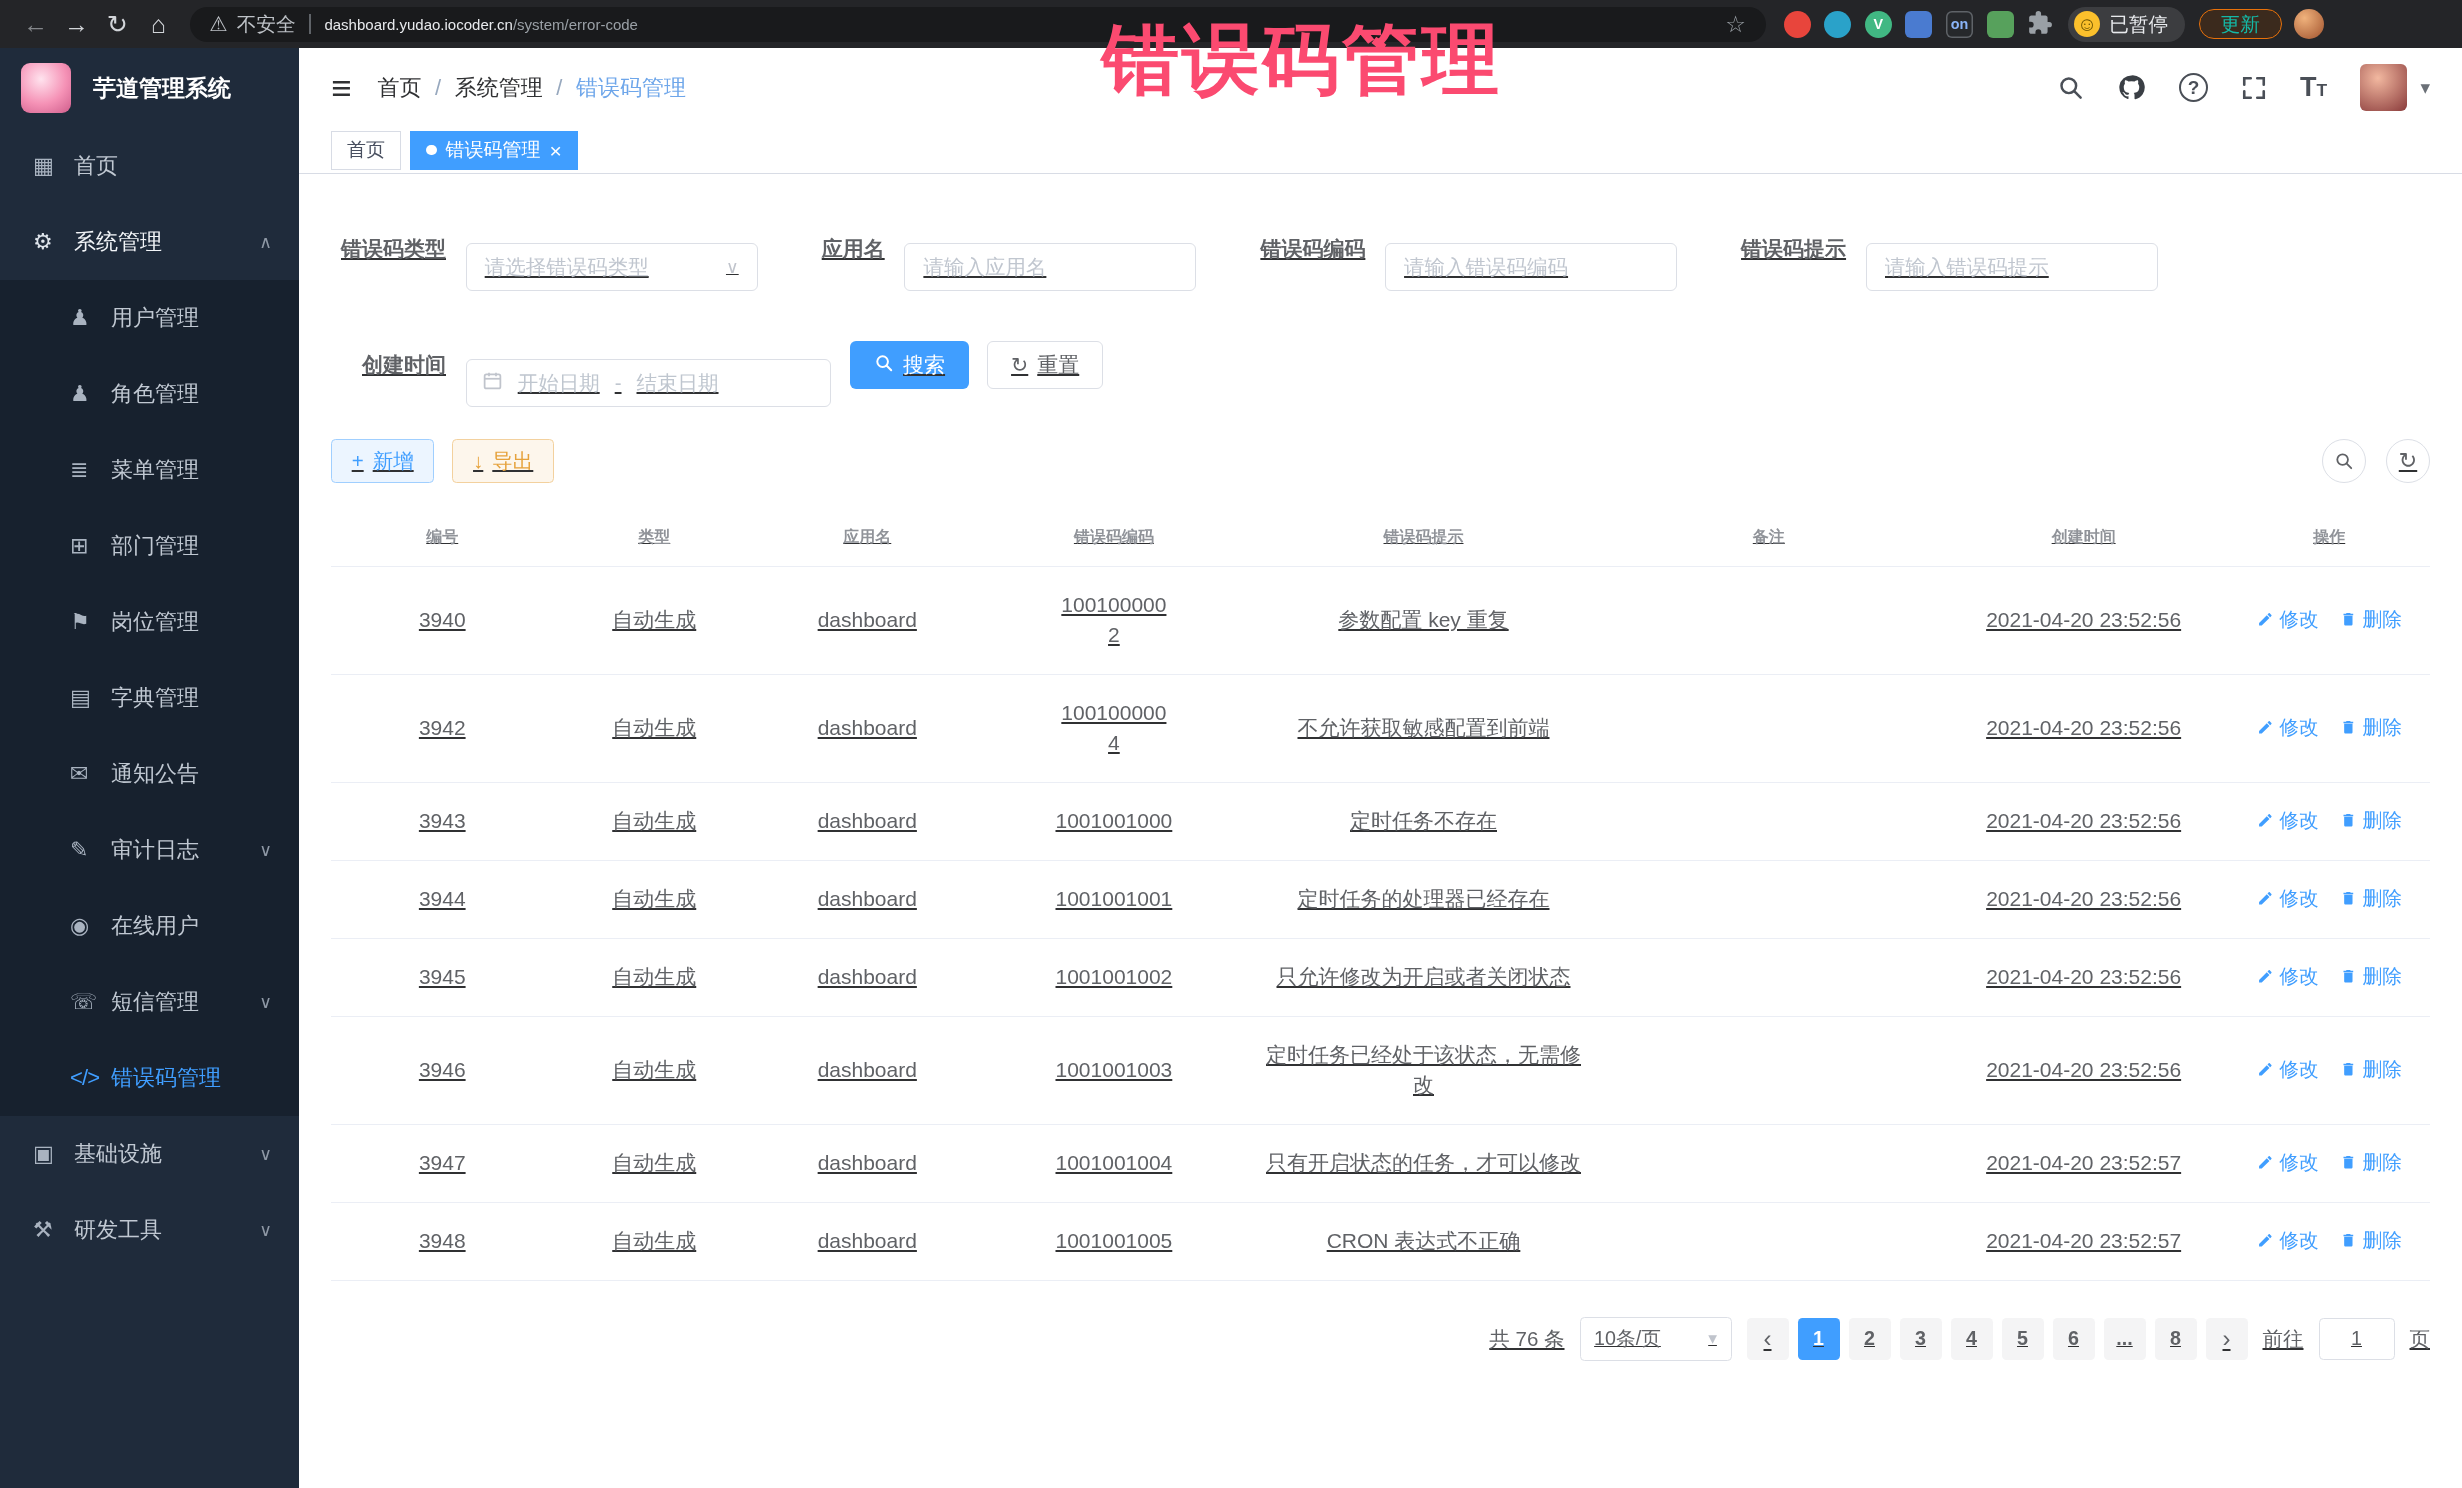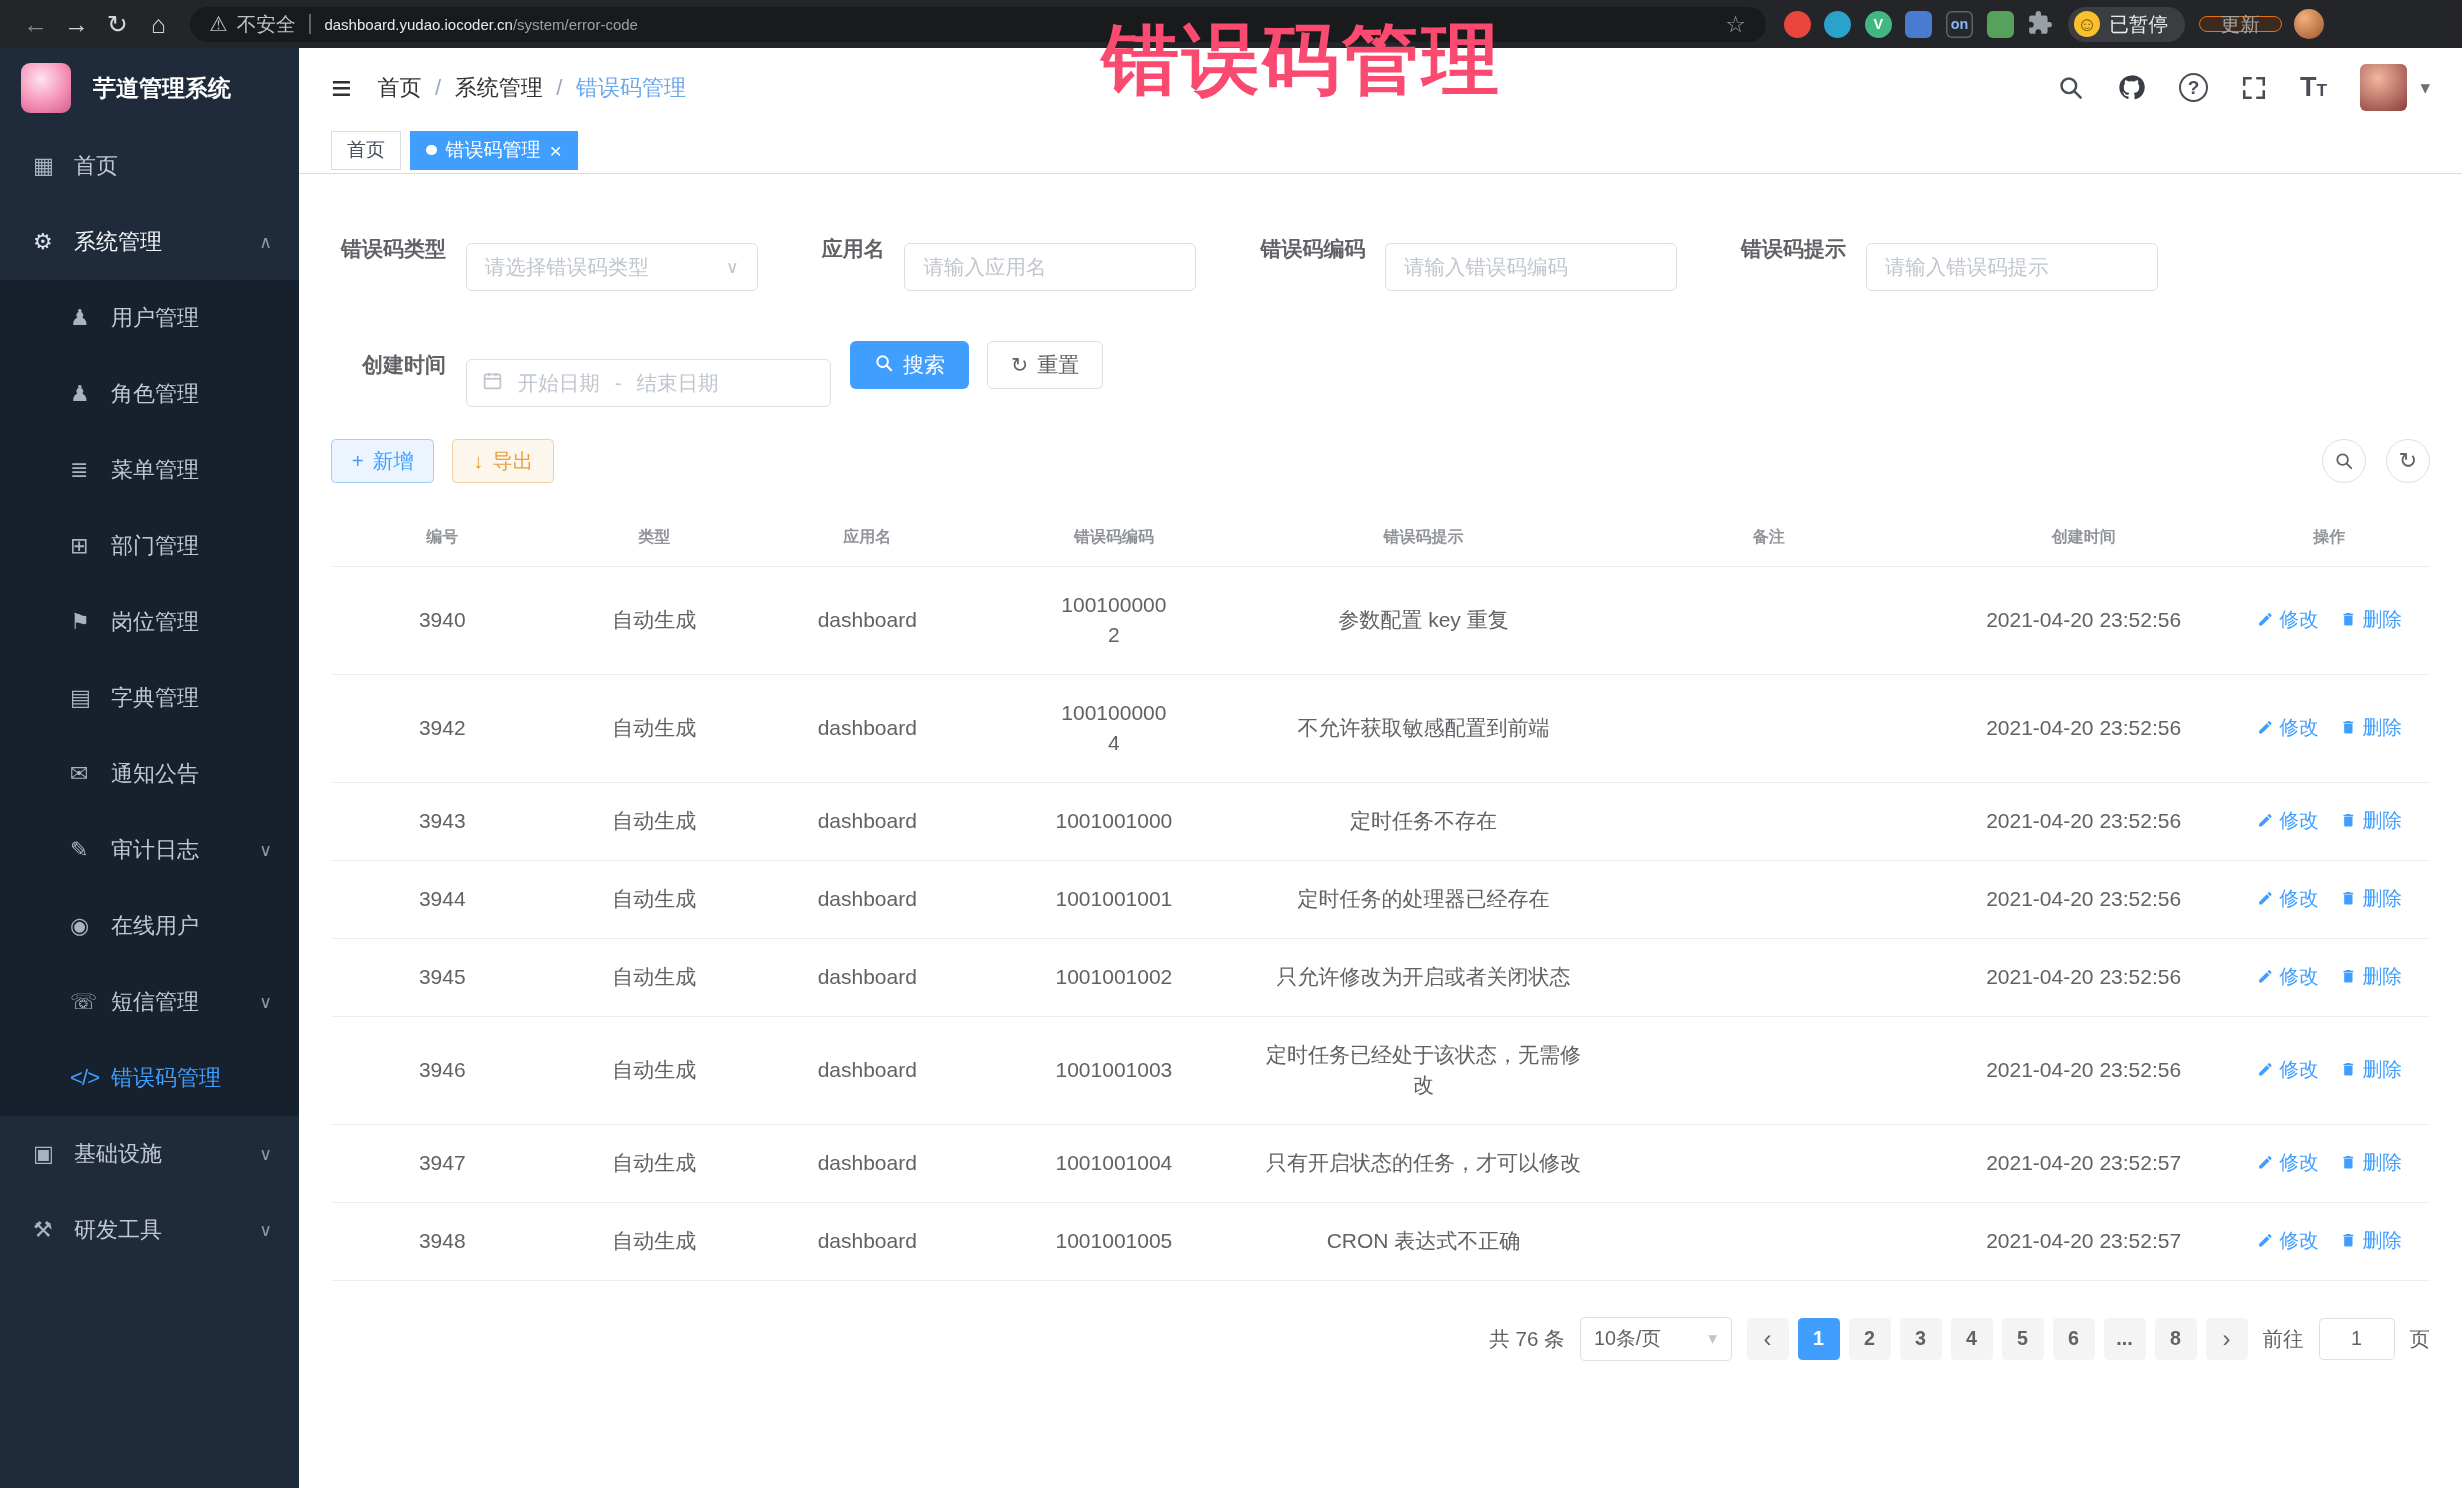--- a/index.html
+++ b/index.html
@@ -28,22 +28,22 @@
   .omnibox .star { margin-left: auto; color: #9aa0a6; font-size: 23px; }
   .ext-row { display: flex; align-items: center; gap: 13.6px; margin-left: 18px; }
   .ext-ico { width: 27px; height: 27px; border-radius: 50%; display: flex; align-items: center;
     justify-content: center; font-size: 14.4px; font-weight: bold; color: #fff; flex: none; }
   .ext-ico.square { border-radius: 6px; }
   .puzzle-ico { margin-left: 13.6px; flex: none; }
   .profile-chip { display: flex; align-items: center; gap: 9px; background: #3c3d40;
     border-radius: 17.4px; height: 35px; padding: 0 16.7px 0 6px; color: #e8eaed; font-size: 19.7px; margin-left: 15px; }
   .smiley { width: 26px; height: 26px; border-radius: 50%; background: #fbc02c; color: #6b5200;
     display: flex; align-items: center; justify-content: center; font-size: 19.7px; }
-  .update-btn { margin-left: 13.6px; height: 16px; padding: 0 21px; border: 1.5px solid #e8710a;
-    border-radius: 17.4px; color: #a3a3a3; display: flex; align-items: center; font-size: 19.7px;
+  .update-btn { margin-left: 13.6px; height: 30px; padding: 0 21px; border: 1.5px solid #e8710a;
+    border-radius: 17.4px; color: #14b8a6; display: flex; align-items: center; font-size: 19.7px;
     background: #3b2a1d; white-space: nowrap; }
   .browser-avatar { width: 30px; height: 30px; border-radius: 50%; margin-left: 12px;
     background: radial-gradient(circle at 35% 30%, #f0b27c, #a0522d); flex: none; }
 
   
   .annotation { position: absolute; top: 16.7px; left: 1102px; z-index: 100; font-size: 77px;
     font-weight: bold; color: #fb4a70; letter-spacing: 3px; line-height: 1.1; }
 
   
   .sidebar { position: absolute; top: 48px; left: 0; bottom: 0; width: 299px;
@@ -82,21 +82,21 @@
   .caret { font-size: 19px; color: #6b7077; margin-left: -19.7px; }
 
   .tagbar { height: 47px; display: flex; align-items: center; gap: 9px; padding: 0 32px;
     border-bottom: 0.8px solid #d8dce5; }
   .tag { height: 39px; display: inline-flex; align-items: center; padding: 0 15px;
     border: 0.8px solid #d8dce5; background: #fff; color: #495060; font-size: 19px; gap: 9px; cursor: pointer; }
   .tag.active { background: #409eff; border-color: #409eff; color: #fff; }
   .tag-dot { width: 10.6px; height: 10.6px; border-radius: 50%; background: #fff; display: inline-block; }
   .tag-close { font-size: 21px; line-height: 1; }
 
-  .content { padding: 33px 32px 0 32px; }
+  .content { padding: 33px 32px 0 32px; text-decoration: underline; }
 
   
   .frow { display: flex; align-items: center; margin-bottom: 32px; }
   .fgroup { display: flex; align-items: center; margin-right: 64px; }
   .flabel { font-size: 21px; font-weight: bold; color: #606266; margin-right: 19.7px; white-space: nowrap; }
   .flabel.w-fixed { width: 115px; text-align: right; }
   .fselect, .finput, .daterange { height: 48px; border: 0.8px solid #dcdfe6; border-radius: 6px;
     background: #fff; font-size: 20.5px; color: #606266; margin-top: 36px; }
   .fselect { width: 292px; display: flex; align-items: center; justify-content: space-between; padding: 0 18px; }
   .fselect .ph { color: #c0c6cf; }

